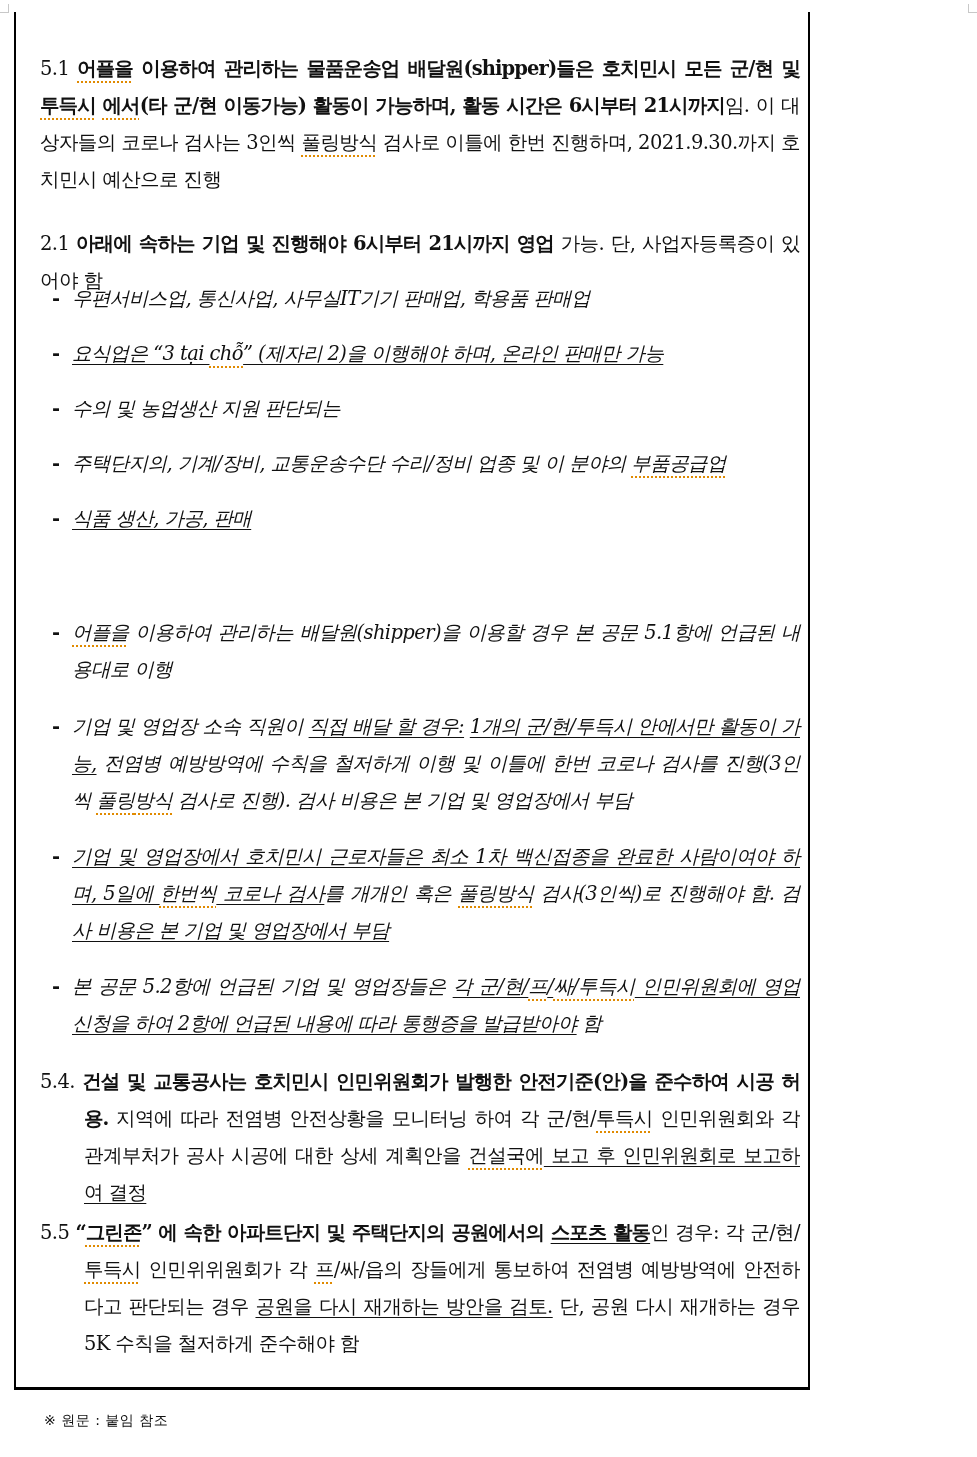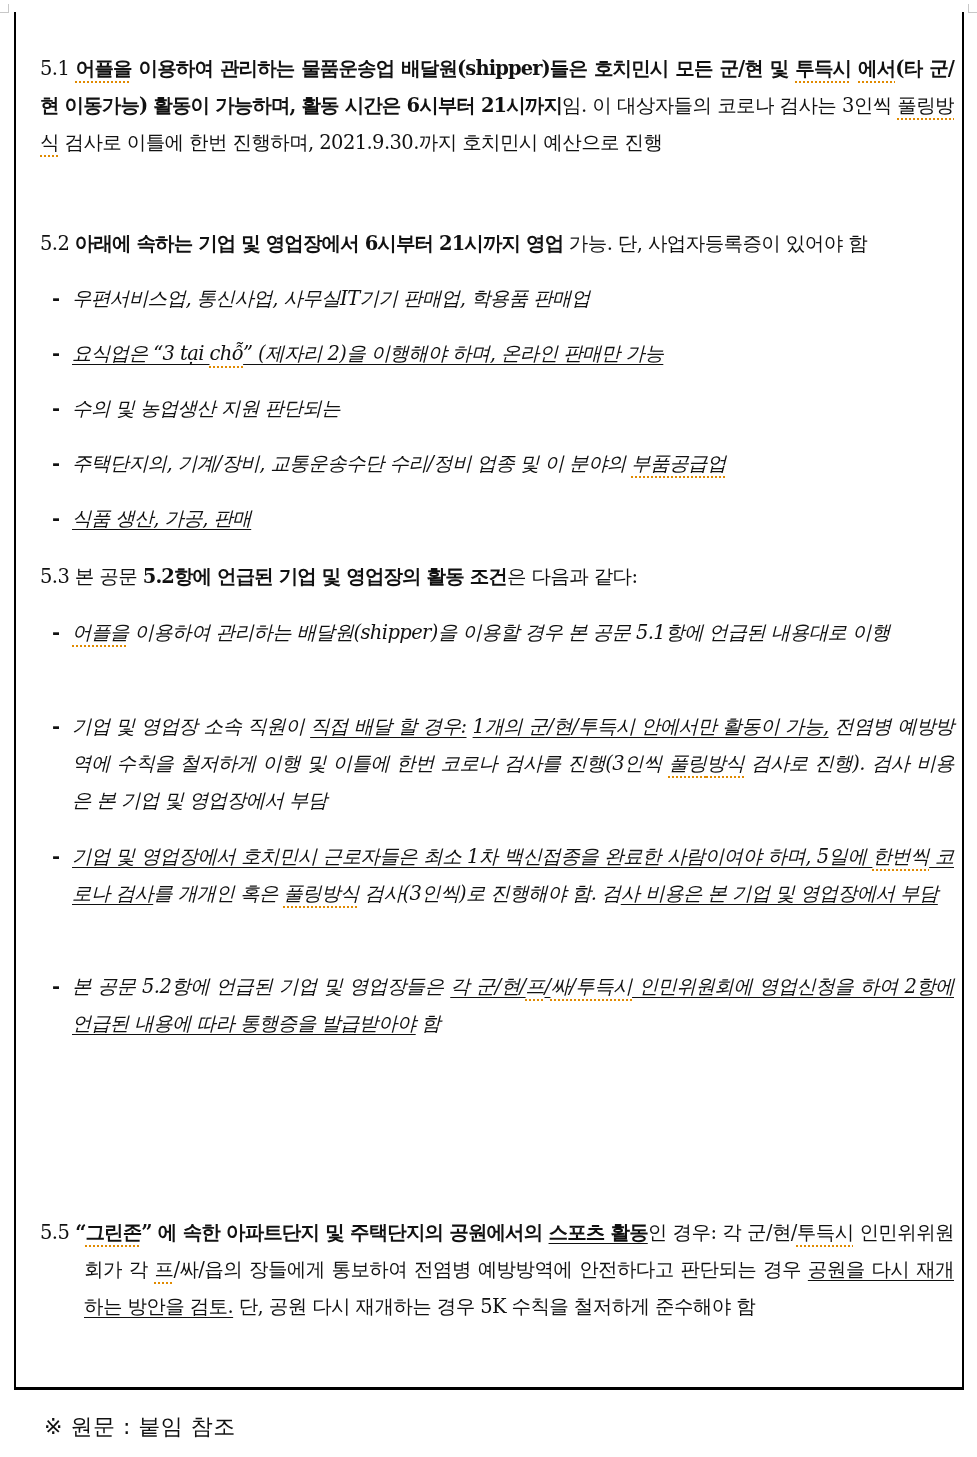--- a/index.html
+++ b/index.html
@@ -5,56 +5,56 @@
   html, body { margin: 0; padding: 0; background: #ffffff; }
   body {
     width: 977px; height: 1457px; position: relative; overflow: hidden;
     font-family: "DejaVu Serif", "Liberation Serif", serif;
     color: #111111;
   }
   .corner { position: absolute; width: 8px; height: 8px; border-color: #c8c8c8; border-style: solid; }
   .corner.tl { left: 0; top: 4px; border-width: 0 1px 1px 0; }
   .corner.tr { right: 0; top: 4px; border-width: 0 0 1px 1px; }
   .doc-box {
-    position: absolute; left: 14px; top: 12px; width: 950px; height: 1378px;
+    position: absolute; left: 14px; top: 12px; width: 796px; height: 1378px;
     border-left: 2px solid #000; border-right: 2px solid #000; border-bottom: 3px solid #000;
     box-sizing: border-box;
   }
   .para {
     position: absolute; left: 24px; right: 8px;
     font-size: 19.5px; line-height: 37px; letter-spacing: -0.6px;
     text-align: justify; text-align-last: left;
   }
   .bullet { position: absolute; left: 36px; right: 8px; font-size: 19.5px; line-height: 37px; letter-spacing: -0.6px; text-align: justify; text-align-last: left; }
   .bullet .dash { position: absolute; left: 0; top: 0; font-weight: bold; }
   .bullet .body { display: block; padding-left: 20px; font-style: italic; }
   .hang { display: block; padding-left: 44px; text-indent: -44px; }
   b { font-weight: bold; letter-spacing: -0.9px; }
   .u { text-decoration: underline; text-decoration-thickness: 1px; text-underline-offset: 4px; }
   .sp { text-decoration: underline dotted #e08a00; text-decoration-thickness: 2px; text-underline-offset: 6px; }
   .footer {
     position: absolute; left: 44px; top: 1412px;
     font-family: "DejaVu Sans", "Liberation Sans", sans-serif;
-    font-size: 22px; color: #111; letter-spacing: 0.5px;
+    font-size: 14px; color: #111; letter-spacing: 0.5px;
   }
 </style>
 </head>
 <body>
 
 <div class="corner tl"></div>
 <div class="corner tr"></div>
 
 <div class="doc-box">
 
   <div class="para" style="top:38px;">
     <span>5.1 </span><b><span class="sp">어플을</span><span> 이용하여 관리하는 물품운송업 배달원(shipper)들은 호치민시 모든 군/현 및 </span><span class="sp">투득시</span> <span class="sp">에서</span><span>(타 군/현 이동가능) 활동이 가능하며, 활동 시간은 6시부터 21시까지</span></b><span>임. 이 대상자들의 코로나 검사는 3인씩 </span><span class="sp">풀링방식</span><span> 검사로 이틀에 한번 진행하며, 2021.9.30.까지 호치민시 예산으로 진행</span>
   </div>
 
   <div class="para" style="top:213px;">
-    <span>5.2 </span><b>아래에 속하는 기업 및 영업장에서 6시부터 21시까지 영업</b><span> 가능. 단, 사업자등록증이 있어야 함</span>
+    <span>2.1 </span><b>아래에 속하는 기업 및 진행해야 6시부터 21시까지 영업</b><span> 가능. 단, 사업자등록증이 있어야 함</span>
   </div>
 
   <div class="bullet" style="top:268px;">
     <span class="dash">-</span>
     <span class="body">우편서비스업, 통신사업, 사무실IT기기 판매업, 학용품 판매업</span>
   </div>
   <div class="bullet" style="top:323px;">
     <span class="dash">-</span>
     <span class="body"><span class="u">요식업은  “3 tại </span><span class="u sp">chỗ</span><span class="u">” (제자리 2)을 이행해야 하며, 온라인 판매만 가능</span></span>
   </div>
@@ -64,23 +64,20 @@
   </div>
   <div class="bullet" style="top:433px;">
     <span class="dash">-</span>
     <span class="body"><span>주택단지의, 기계/장비, 교통운송수단 수리/정비 업종 및 이 분야의 </span><span class="sp">부품공급업</span></span>
   </div>
   <div class="bullet" style="top:488px;">
     <span class="dash">-</span>
     <span class="body"><span class="u">식품 생산, 가공, 판매</span></span>
   </div>
 
-  <div class="para" style="top:546px;">
-    <span>5.3 </span><span>본 공문 </span><b>5.2항에 언급된 기업 및 영업장의 활동 조건</b><span>은 다음과 같다:</span>
-  </div>
 
   <div class="bullet" style="top:602px;">
     <span class="dash">-</span>
     <span class="body"><span class="sp">어플을</span><span> 이용하여 관리하는 배달원(shipper)을 이용할 경우 본 공문 5.1항에 언급된 내용대로 이행</span></span>
   </div>
 
   <div class="bullet" style="top:696px;">
     <span class="dash">-</span>
     <span class="body"><span>기업 및 영업장 소속 직원이 </span><span class="u">직접 배달 할 경우:</span><span> </span><span class="u">1개의 군/현/투득시 안에서만 활동이 가능,</span><span> 전염병 예방방역에 수칙을 철저하게 이행 및 이틀에 한번 코로나 검사를 진행(3인씩 </span><span class="sp">풀링</span><span class="sp">방식</span><span> 검사로 진행). 검사 비용은 본 기업 및 영업장에서 부담</span></span>
   </div>
@@ -88,20 +85,23 @@
   <div class="bullet" style="top:826px;">
     <span class="dash">-</span>
     <span class="body"><span class="u">기업 및 영업장에서 호치민시 근로자들은 최소 1차 백신접종을 완료한 사람이여야 하며, 5일에 </span><span class="u sp">한번씩</span><span class="u"> 코로나 검사</span><span>를 개개인 혹은 </span><span class="sp">풀링방식</span><span> 검사(3인씩)로 진행해야 함. 검</span><span class="u">사 비용은 본 기업 및 영업장에서 부담</span></span>
   </div>
 
   <div class="bullet" style="top:956px;">
     <span class="dash">-</span>
     <span class="body"><span>본 공문 5.2항에 언급된 기업 및 영업장들은 </span><span class="u">각 군/현/</span><span class="u sp">프</span><span class="u">/</span><span class="u sp">싸/투득시</span><span class="u"> 인민위원회에 영업신청을 하여 2항에 언급된 내용에 따라 통행증을 발급받아야</span><span> 함</span></span>
   </div>
 
+  <div class="para" style="top:1051px;">
+    <span class="hang"><span>5.4. </span><b>건설 및 교통공사는 호치민시 인민위원회가 발행한 안전기준(안)을 준수하여 시공 허용.</b><span> 지역에 따라 전염병 안전상황을 모니터닝 하여 각 군/현/</span><span class="sp">투득시</span><span> 인민위원회와 각 관계부처가 공사 시공에 대한 상세 계획안을 </span><span class="u sp">건설국에</span><span class="u"> 보고 후 인민위원회로 보고하여 결정</span></span>
+  </div>
 
   <div class="para" style="top:1202px;">
     <span class="hang"><span>5.5  </span><b><span>“</span><span class="sp">그린존</span><span>” 에 속한 아파트단지 및 주택단지의 공원에서의 </span><span class="u">스포츠 활동</span></b><span>인 경우: 각 군/현/</span><span class="sp">투득시</span><span> 인민위위원회가 각 </span><span class="sp">프</span><span>/싸/읍의 장들에게 통보하여 전염병 예방방역에 안전하다고 판단되는 경우 </span><span class="u">공원을 다시 재개하는 방안을 검토.</span><span> 단, 공원 다시 재개하는 경우 5K 수칙을 철저하게 준수해야 함</span></span>
   </div>
 
 </div>
 
 <div class="footer">
   <span>※</span><span> 원문 : 붙임 참조</span>
 </div>

